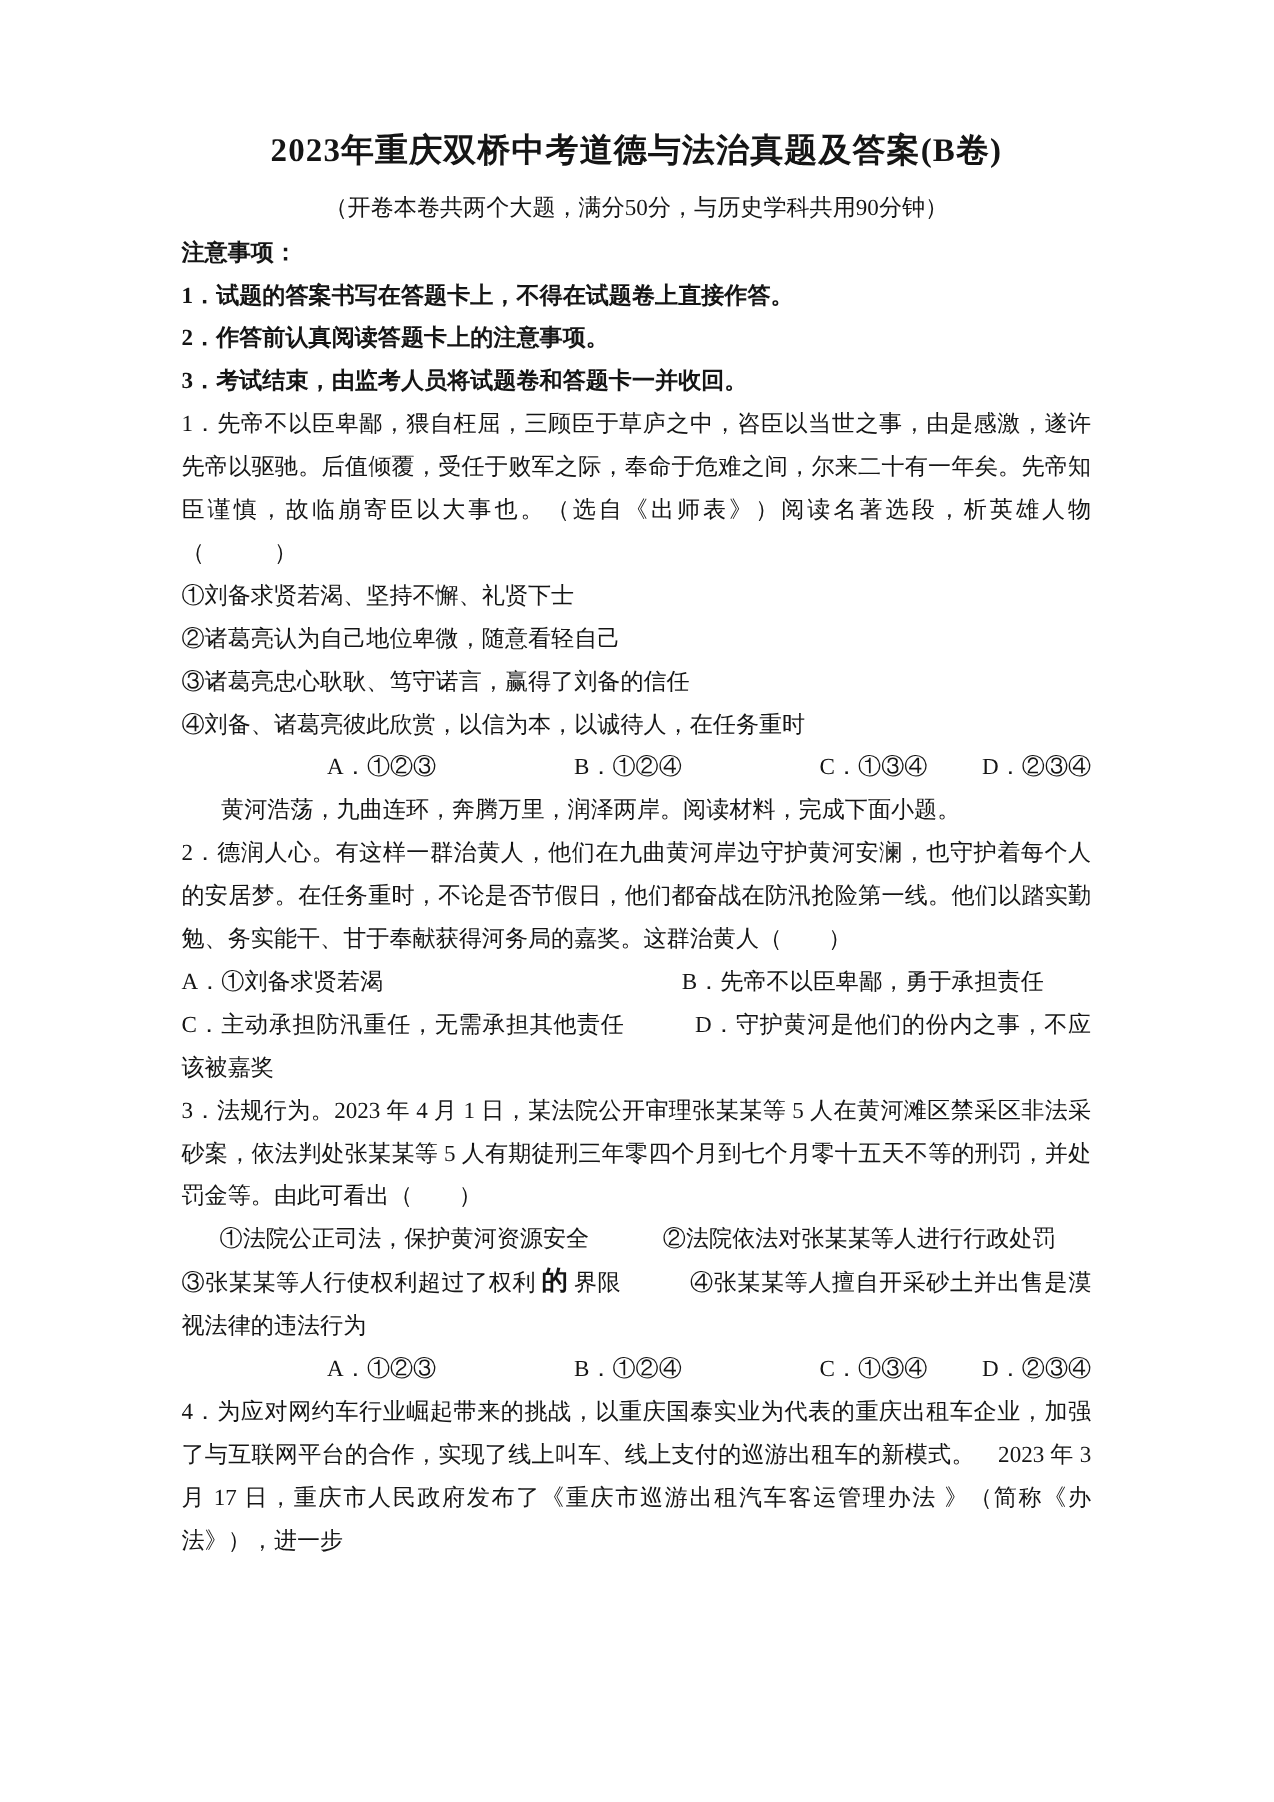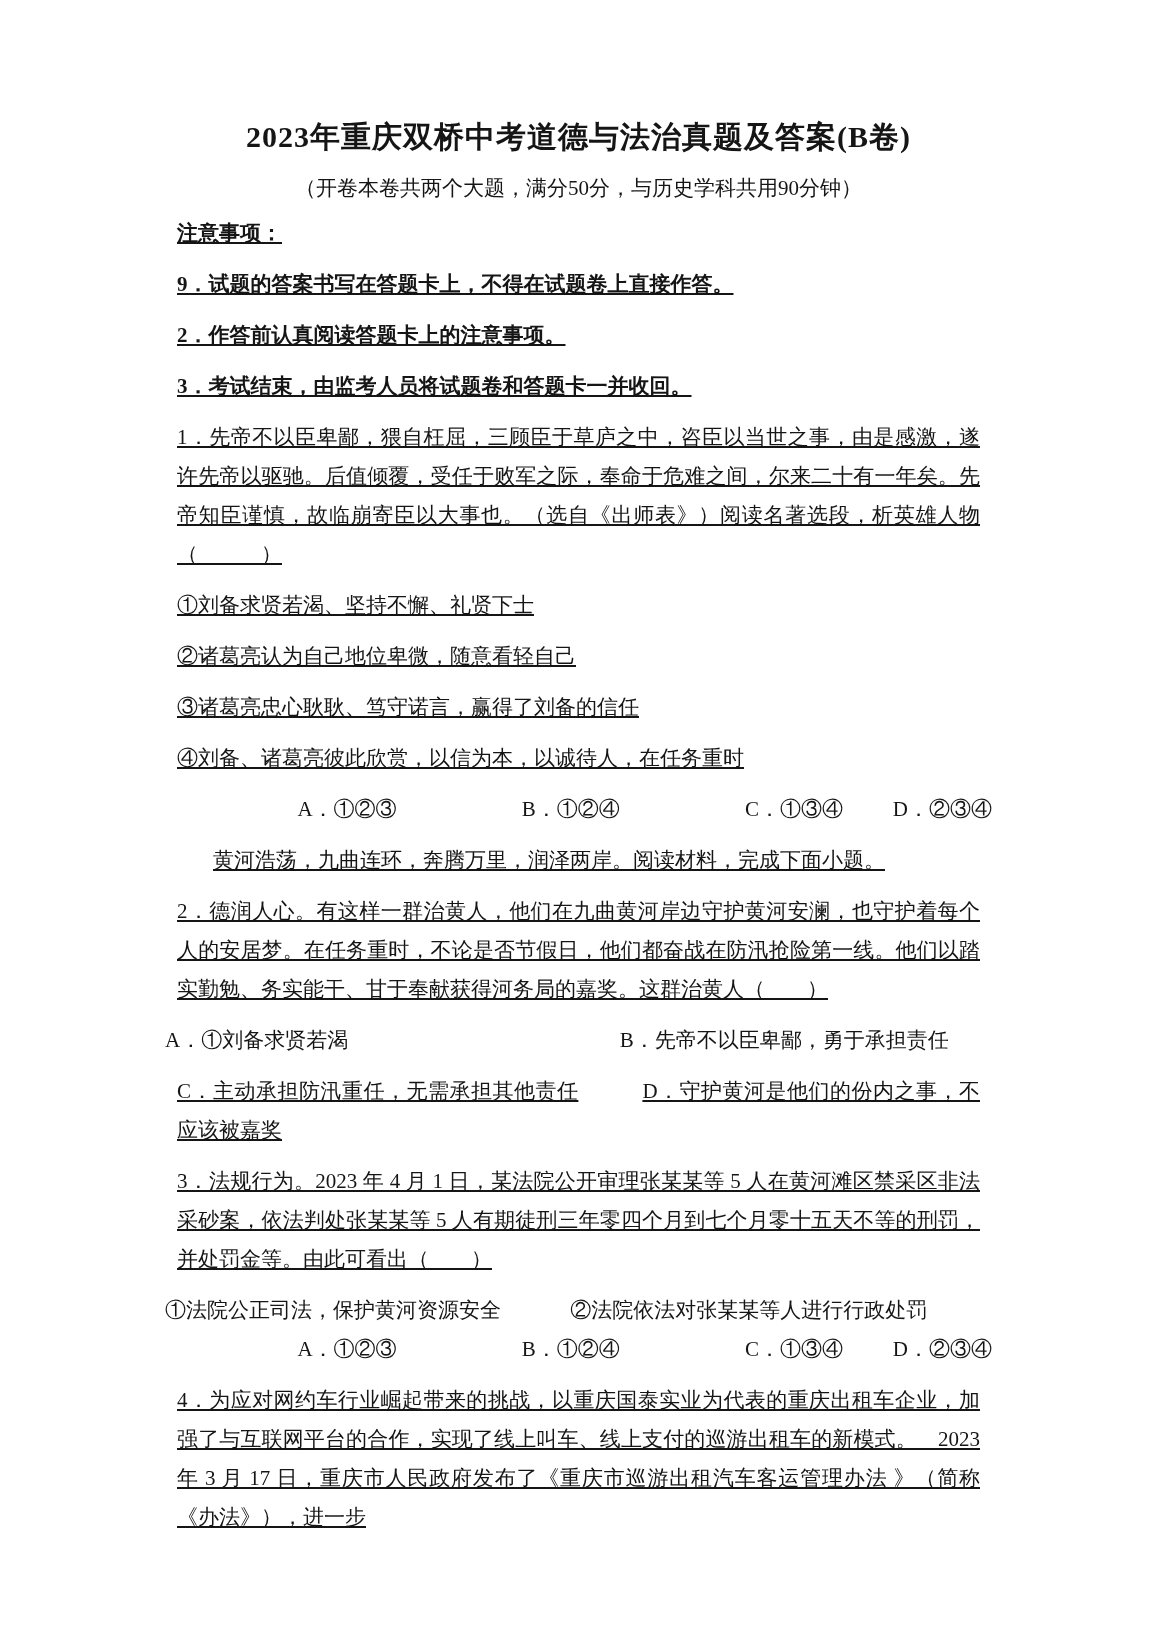--- a/index.html
+++ b/index.html
@@ -27,32 +27,32 @@
   .subtitle {
     font-size: 21px;
     font-weight: 400;
     text-align: center;
     margin-bottom: 8px;
   }
   .body {
     font-size: 21px;
     line-height: 39px;
   }
-  .body p { text-align: justify; margin: 12px; text-decoration: underline; }
+  .body p { text-align: justify; margin: 0; }
   .b { font-weight: 700; }
   .choices4 {
     display: grid;
     grid-template-columns: 28% 27% 27% 18%;
   }
   .choices4 span { text-align: right; }
   .choices2 {
     display: grid;
     grid-template-columns: 55% 45%;
   }
-  .cols49 { grid-template-columns: 49% 51%; }
+  .cols49 { grid-template-columns: 49% 51%; text-align: center; }
   .indent { text-indent: 36px; }
   .gap { display: inline-block; height: 1px; }
   .gap-cd { width: 64px; }
   .gap-34 { width: 62px; }
   .de {
     font-weight: 700;
     font-size: 24px;
     font-family: "Liberation Sans", "DejaVu Sans", sans-serif;
     margin: 0 5px;
     position: relative;
@@ -63,21 +63,21 @@
 <body>
 
 <div class="page">
 
   <h1 class="title">2023年重庆双桥中考道德与法治真题及答案(B卷)</h1>
   <div class="subtitle">（开卷本卷共两个大题，满分50分，与历史学科共用90分钟）</div>
 
   <div class="body">
 
     <p class="b">注意事项：</p>
-    <p class="b">9．试题的答案书写在答题卡上，不得在试题卷上直接作答。</p>
+    <p class="b">1．试题的答案书写在答题卡上，不得在试题卷上直接作答。</p>
     <p class="b">2．作答前认真阅读答题卡上的注意事项。</p>
     <p class="b">3．考试结束，由监考人员将试题卷和答题卡一并收回。</p>
 
 
     <p>1．先帝不以臣卑鄙，猥自枉屈，三顾臣于草庐之中，咨臣以当世之事，由是感激，遂许先帝以驱驰。后值倾覆，受任于败军之际，奉命于危难之间，尔来二十有一年矣。先帝知臣谨慎，故临崩寄臣以大事也。（选自《出师表》）阅读名著选段，析英雄人物（　　　）</p>
     <p>①刘备求贤若渴、坚持不懈、礼贤下士</p>
     <p>②诸葛亮认为自己地位卑微，随意看轻自己</p>
     <p>③诸葛亮忠心耿耿、笃守诺言，赢得了刘备的信任</p>
     <p>④刘备、诸葛亮彼此欣赏，以信为本，以诚待人，在任务重时</p>
     <div class="choices4">
@@ -94,20 +94,21 @@
       <span>A．①刘备求贤若渴</span>
       <span>B．先帝不以臣卑鄙，勇于承担责任</span>
     </div>
     <p><span>C．主动承担防汛重任，无需承担其他责任</span><span class="gap gap-cd"></span><span>D．守护黄河是他们的份内之事，不应该被嘉奖</span></p>
 
     <p>3．法规行为。2023 年 4 月 1 日，某法院公开审理张某某等 5 人在黄河滩区禁采区非法采砂案，依法判处张某某等 5 人有期徒刑三年零四个月到七个月零十五天不等的刑罚，并处罚金等。由此可看出（　　）</p>
     <div class="choices2 cols49">
       <span>①法院公正司法，保护黄河资源安全</span>
       <span>②法院依法对张某某等人进行行政处罚</span>
     </div>
+    <p><span>③张某某等人行使权利超过了权利</span><span class="de">的</span><span>界限</span><span class="gap gap-34"></span><span>④张某某等人擅自开采砂土并出售是漠视法律的违法行为</span></p>
     <div class="choices4">
       <span>A．①②③</span>
       <span>B．①②④</span>
       <span>C．①③④</span>
       <span>D．②③④</span>
     </div>
 
     <p>4．为应对网约车行业崛起带来的挑战，以重庆国泰实业为代表的重庆出租车企业，加强了与互联网平台的合作，实现了线上叫车、线上支付的巡游出租车的新模式。　2023 年 3 月 17 日，重庆市人民政府发布了《重庆市巡游出租汽车客运管理办法 》（简称《办法》），进一步</p>
 
   </div>

